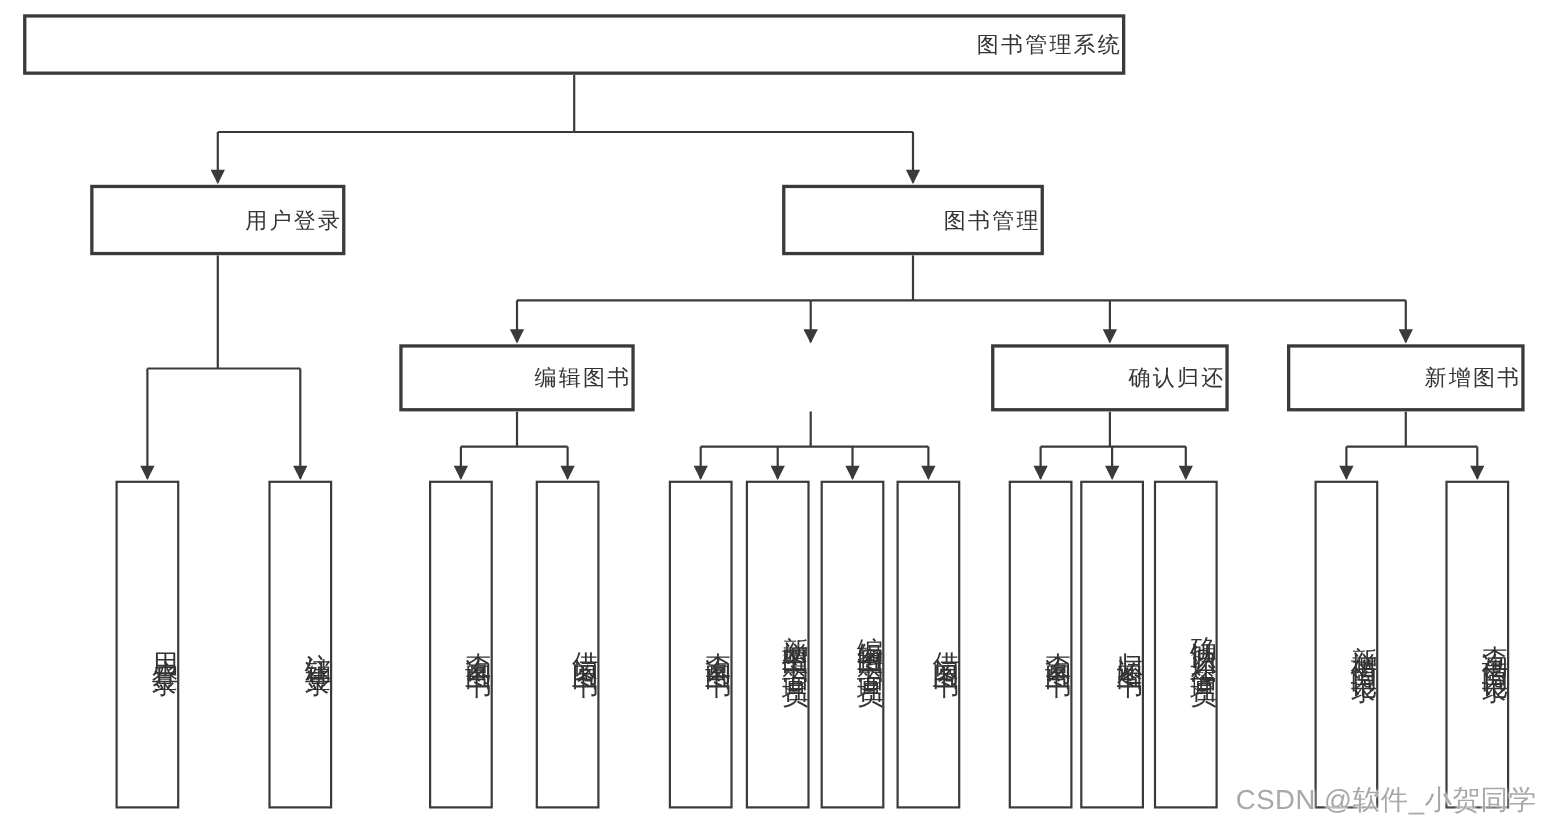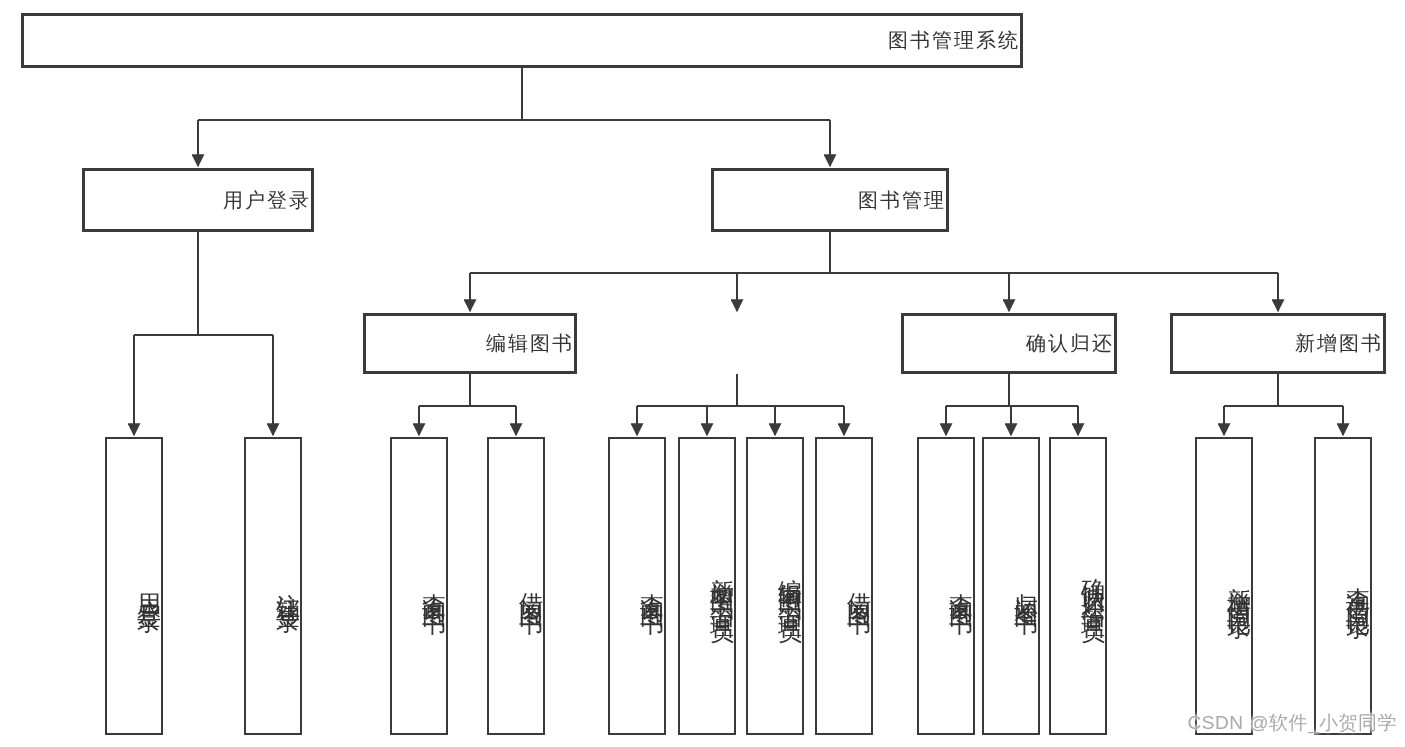--- a/index.html
+++ b/index.html
@@ -37,21 +37,21 @@
     writing-mode: vertical-lr;
     text-orientation: mixed;
     font-size: 24px;
     letter-spacing: 6px;
     line-height: 1;
   }
   .watermark {
     position: absolute;
     top: 710px;
     right: 8px;
-    font-size: 19px;
+    font-size: 25px;
     letter-spacing: 0.5px;
     color: var(--watermark, #a8a8a8);
     z-index: 5;
     text-shadow: 0 0 2px #fff, 0 0 4px #fff, 0 0 4px #fff;
     white-space: nowrap;
   }
 </style>
 </head>
 <body>
 

